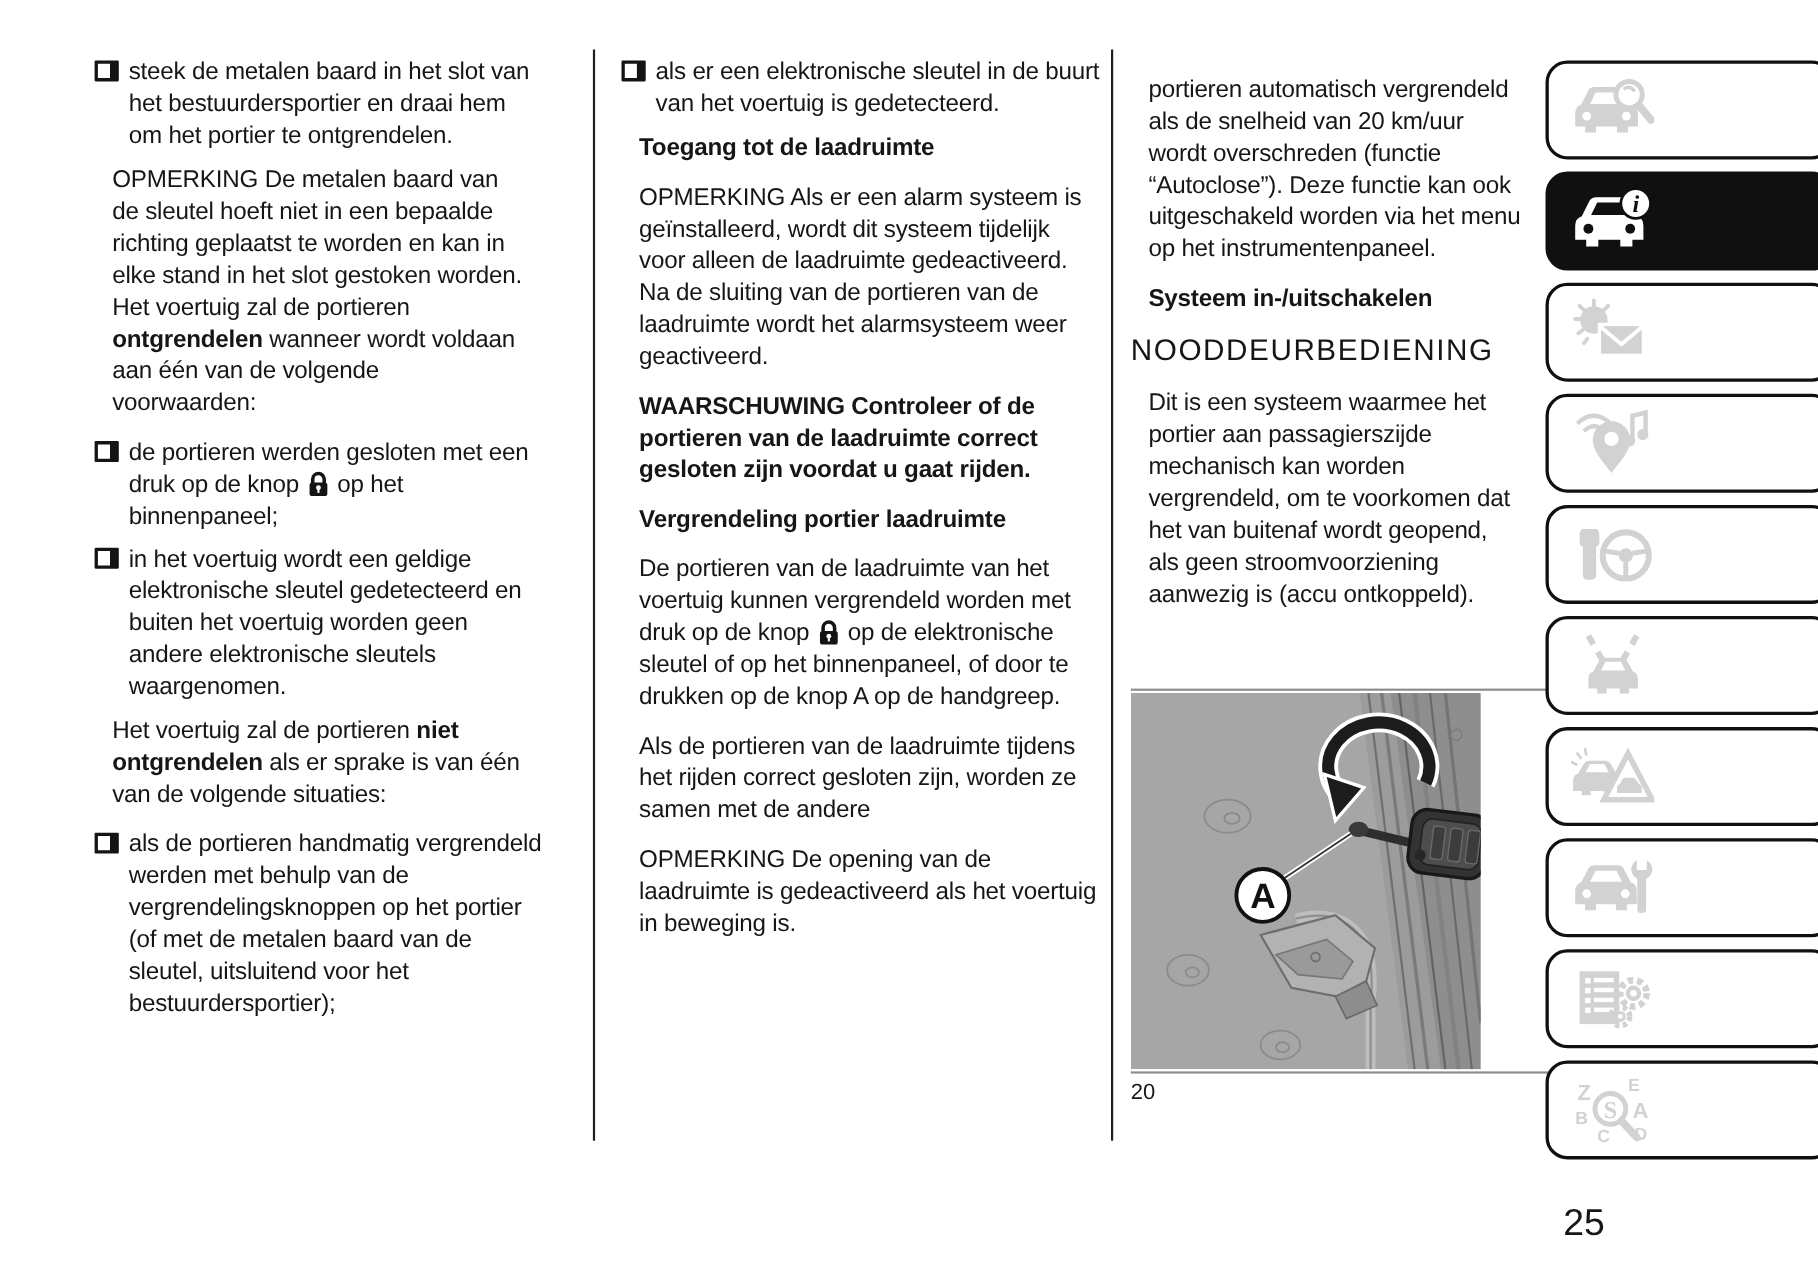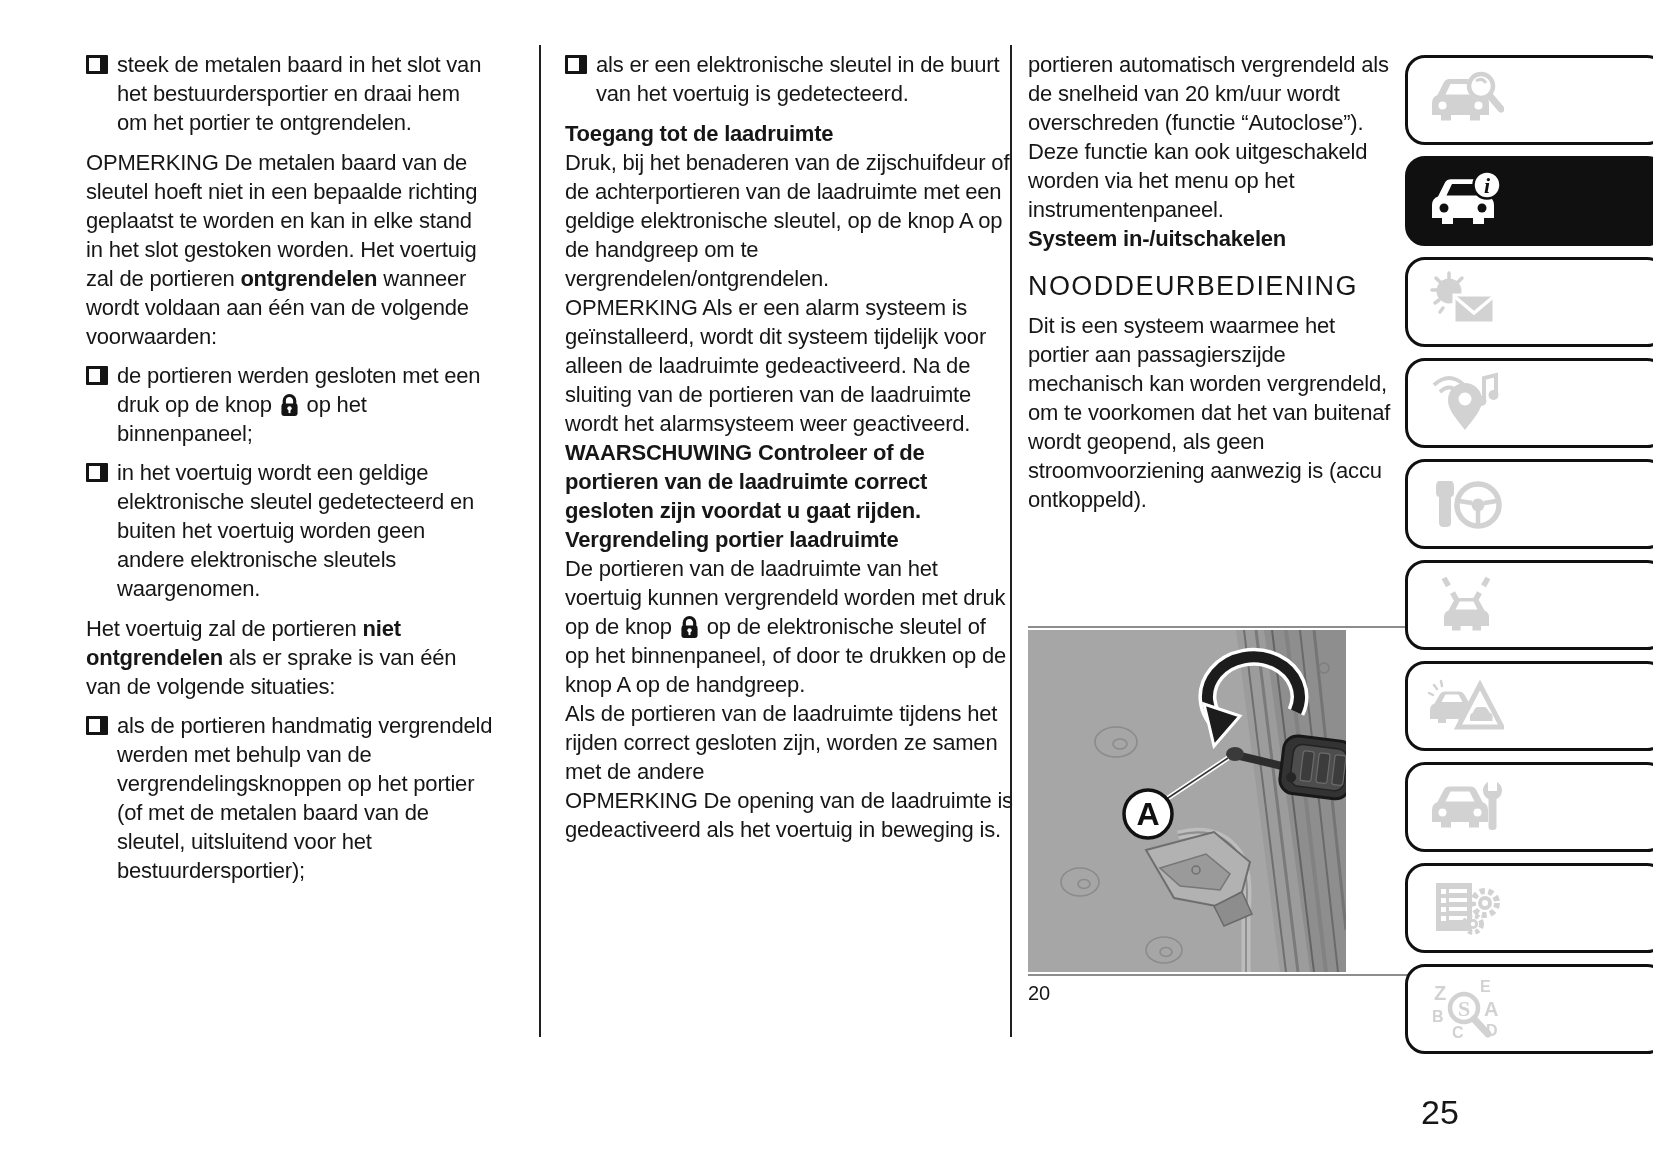--- a/index.html
+++ b/index.html
@@ -6,21 +6,21 @@
   body{
     width:1653px;height:1165px;position:relative;overflow:hidden;
     background:#ffffff;color:#161616;
     font-family:"Liberation Sans","DejaVu Sans",sans-serif;
     font-size:22px;line-height:29px;letter-spacing:-0.2px;
   }
   .col{position:absolute;top:50px;}
   #col1{left:86px;width:408px;}
   #col2{left:565px;width:448px;}
   #col3{left:1028px;width:372px;}
-  p{margin:0;}
+  p{margin:16px;}
   .mt{margin-top:11px;}
   b,.h{font-weight:bold;}
   .bigh{
     font-weight:normal;font-size:27px;line-height:34px;letter-spacing:1.4px;
     margin:16px 0 8px 0;
   }
   .bullet{display:flex;margin-top:10px;}
   .sq{
     flex:0 0 auto;width:11px;height:13px;margin:5px 9px 0 0;
     border:3.5px solid #141414;border-right-width:8px;border-radius:1px;
@@ -78,21 +78,20 @@
     <span class="bt">als de portieren handmatig vergrendeld werden met behulp van de vergrendelingsknoppen op het portier (of met de metalen baard van de sleutel, uitsluitend voor het bestuurdersportier);</span>
   </div>
 </div>
 
 <div class="col" id="col2">
   <div class="bullet" style="margin-top:0;">
     <span class="sq"></span>
     <span class="bt">als er een elektronische sleutel in de buurt van het voertuig is gedetecteerd.</span>
   </div>
   <p class="h mt">Toegang tot de laadruimte</p>
-  <p>Druk, bij het benaderen van de zijschuifdeur of de achterportieren van de laadruimte met een geldige elektronische sleutel, op de knop A op de handgreep om te vergrendelen/ontgrendelen.</p>
   <p>OPMERKING Als er een alarm systeem is geïnstalleerd, wordt dit systeem tijdelijk voor alleen de laadruimte gedeactiveerd. Na de sluiting van de portieren van de laadruimte wordt het alarmsysteem weer geactiveerd.</p>
   <p class="h">WAARSCHUWING Controleer of de portieren van de laadruimte correct gesloten zijn voordat u gaat rijden.</p>
   <p class="h">Vergrendeling portier laadruimte</p>
   <p><span>De portieren van de laadruimte van het voertuig kunnen vergrendeld worden met druk op de knop </span><svg class="lock" viewBox="0 0 20 24">
         <path d="M4.5,11 V7.5 a5.5,5.5 0 0 1 11,0 V11" fill="none" stroke="#141414" stroke-width="3.4"></path>
         <rect x="1.5" y="10.5" width="17" height="13" rx="2.5" fill="#141414"></rect>
         <circle cx="10" cy="15.5" r="2.3" fill="#fff"></circle>
         <rect x="9" y="15.5" width="2" height="5" fill="#fff"></rect>
       </svg><span> op de elektronische sleutel of op het binnenpaneel, of door te drukken op de knop A op de handgreep.</span></p>
   <p>Als de portieren van de laadruimte tijdens het rijden correct gesloten zijn, worden ze samen met de andere</p>

